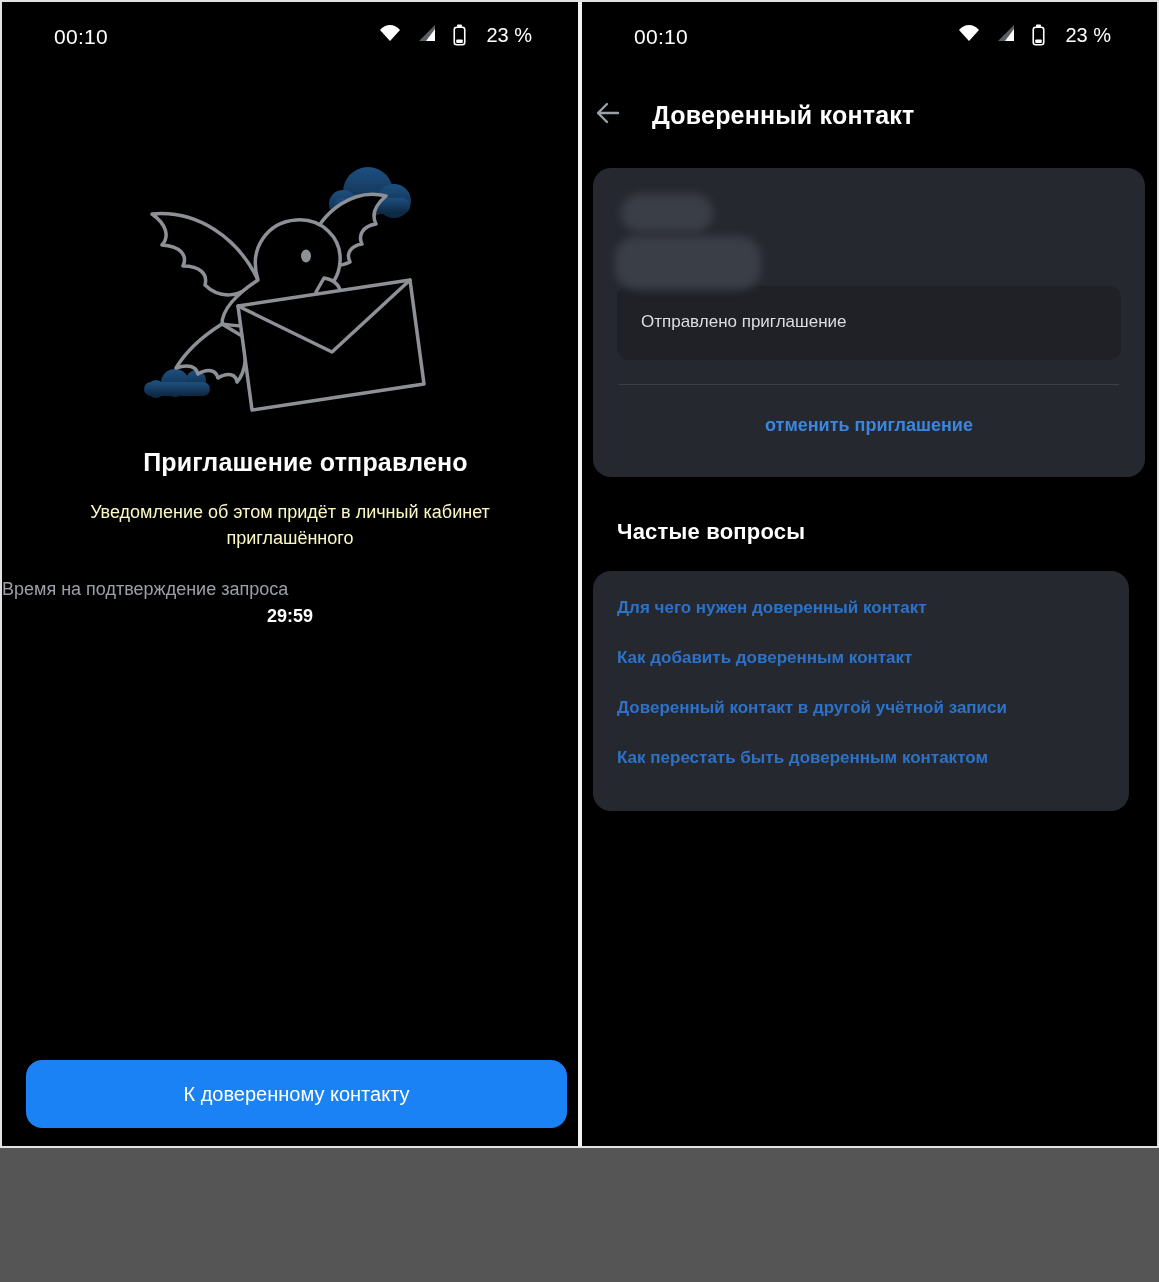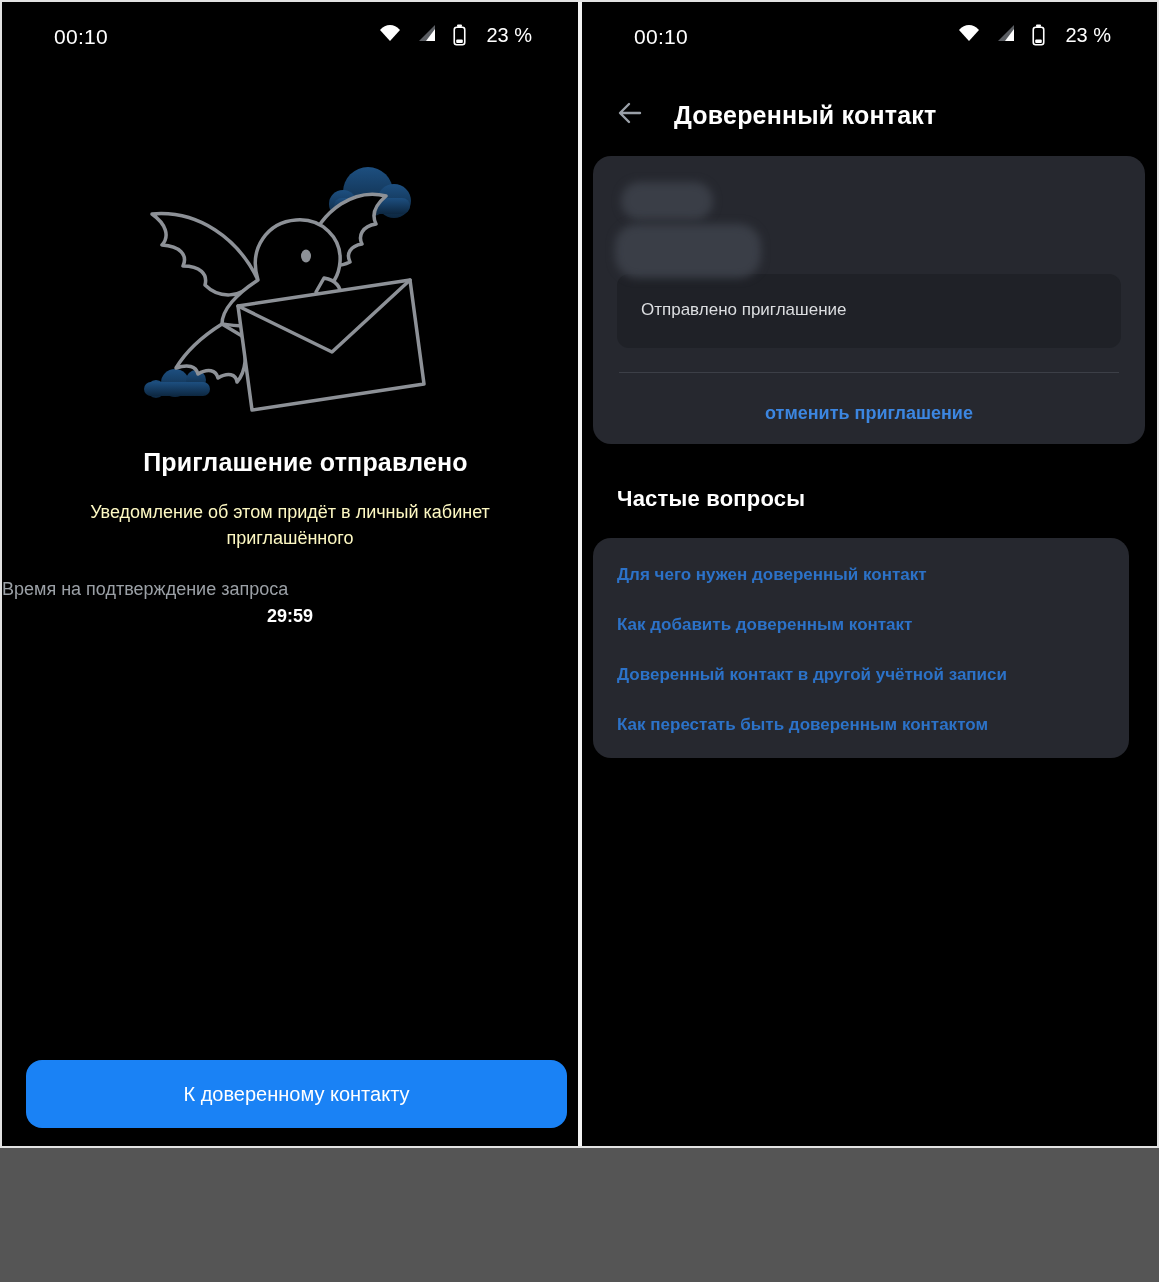--- a/index.html
+++ b/index.html
@@ -85,21 +85,21 @@
     color: #fff;
     font-size: 20px;
     font-family: inherit;
     cursor: pointer;
     display: flex; align-items: center; justify-content: center; margin-left: 10px;
   }
 
   
   .nav-header {
     display: flex; align-items: center;
-    padding: 22px 0 0 26px;
+    padding: 22px 0 0 4px;
     height: 64px;
   }
   .back-btn {
     width: 44px; height: 44px;
     display: flex; align-items: center; justify-content: center;
     cursor: pointer;
     flex: 0 0 auto;
   }
   .nav-title {
     color: #fff;
@@ -110,24 +110,24 @@
   }
   .section-title {
     color: #fff;
     font-size: 22px;
     font-weight: bold;
     margin: 36px 0 0 35px;
     letter-spacing: .2px;
   }
   .contact-card {
     position: relative;
-    margin: 20px 12px 0 11px;
+    margin: 32px 12px 0 11px;
     border-radius: 18px;
     background: #26282f;
-    padding: 24px 24px 20px;
+    padding: 24px 24px 41px;
   }
   .redact-blob {
     position: absolute;
     background: #3a3e47;
     filter: blur(4px);
     border-radius: 22px;
   }
   .redact-blob-1 { left: 28px; top: 26px;  width: 92px;  height: 38px; }
   .redact-blob-2 { left: 22px; top: 68px;  width: 146px; height: 54px; }
   .invite-status-box {
@@ -163,21 +163,21 @@
     color: #fff;
     font-size: 22px;
     font-weight: bold;
     margin: 42px 0 0 35px;
     letter-spacing: .2px;
   }
   .faq-card {
     margin: 26px 28px 0 11px;
     border-radius: 18px;
     background: #26282f;
-    padding: 12px 24px 8px;
+    padding: 12px 24px 28px;
     text-align: right;
   }
   .faq-link {
     color: #2c72c8;
     font-size: 17px;
     font-weight: bold;
     height: 50px;
     display: flex; align-items: center;
     cursor: pointer;
   }

